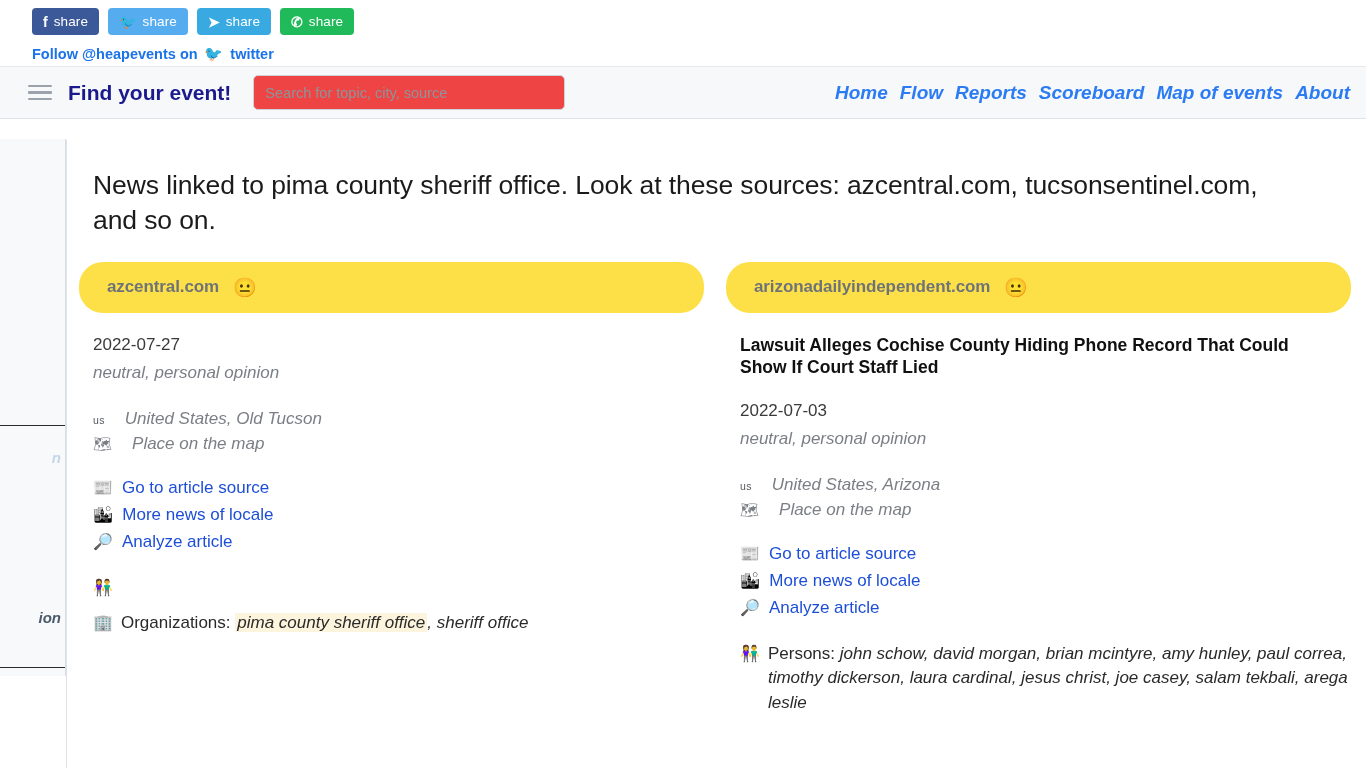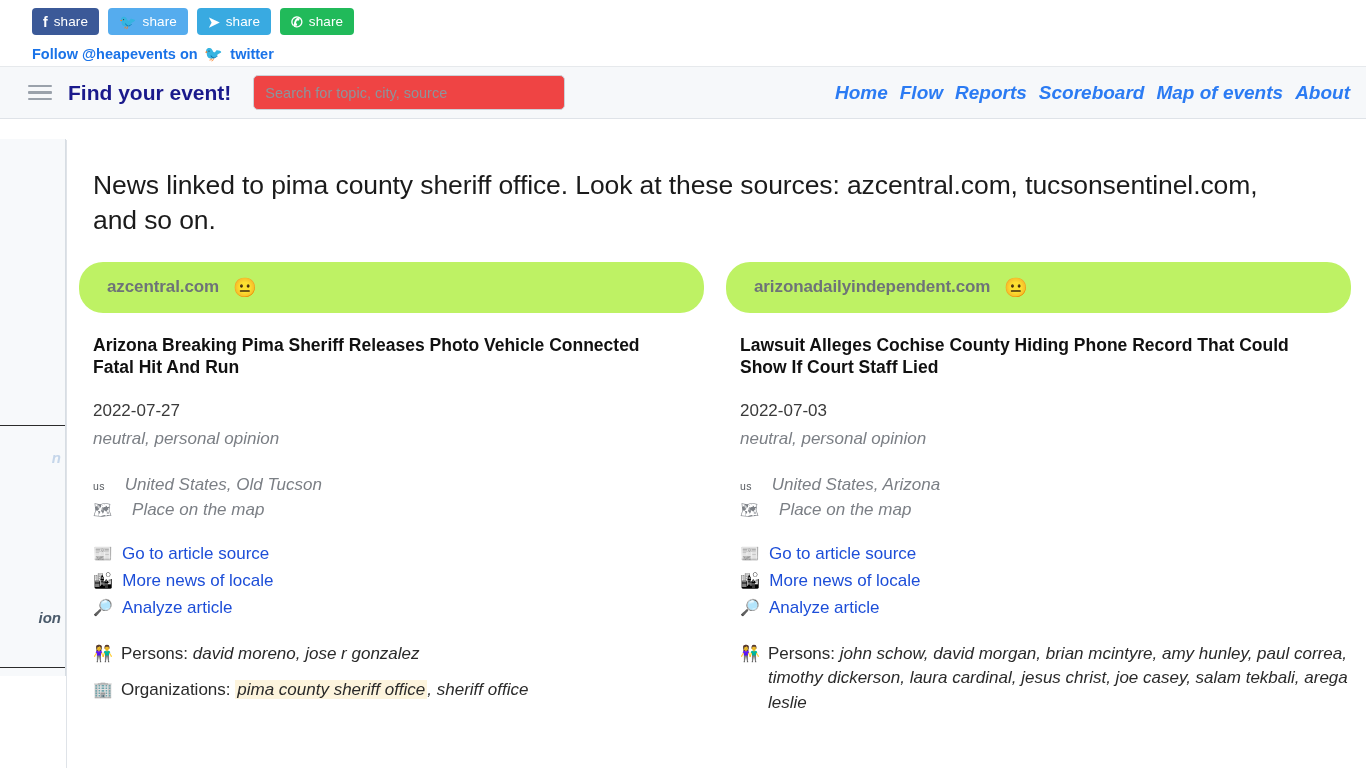--- a/index.html
+++ b/index.html
@@ -163,21 +163,21 @@
   }
 
   .cards {
     display: flex;
     padding: 24px 18px 0 12px;
     gap: 22px;
   }
   .card { width: 625px; flex: 0 0 625px; }
 
   .source-pill {
-    background: #bef264;
+    background: #fde047;
     border-radius: 24px;
     height: 51px;
     display: flex;
     align-items: center;
     padding: 0 28px;
     gap: 14px;
     cursor: pointer;
   }
   .source-name {
     font-size: 17px;
@@ -312,21 +312,20 @@
   <h1 class="page-heading">News linked to pima county sheriff office. Look at these sources: azcentral.com, tucsonsentinel.com, and so on.</h1>
 
   <div class="cards">
 
     <div class="card">
       <div class="source-pill">
         <span class="source-name">azcentral.com</span>
         <span class="sentiment-emoji">😐</span>
       </div>
 
-      <div class="article-title">Arizona Breaking Pima Sheriff Releases Photo Vehicle Connected Fatal Hit And Run</div>
       <div class="article-date">2022-07-27</div>
       <div class="article-tone">neutral, personal opinion</div>
 
       <div class="meta-block">
         <div class="meta-row">
           <span class="flag-abbr">us</span>
           <span>United States, Old Tucson</span>
         </div>
         <div class="meta-row">
           <span class="map-icon">🗺</span>
@@ -345,24 +344,20 @@
         </div>
         <div class="link-row">
           <span class="li">🔎</span>
           <a>Analyze article</a>
         </div>
       </div>
 
       <div class="entities">
         <div class="entity-row">
           <span class="ei">👫</span>
-          <span>
-            <span class="entity-label">Persons:</span>
-            <span class="entity-values">david moreno, jose r gonzalez</span>
-          </span>
         </div>
         <div class="entity-row">
           <span class="ei">🏢</span>
           <span>
             <span class="entity-label">Organizations:</span>
             <span class="entity-values hl">pima county sheriff office</span><span class="entity-values">, sheriff office</span>
           </span>
         </div>
       </div>
     </div>

